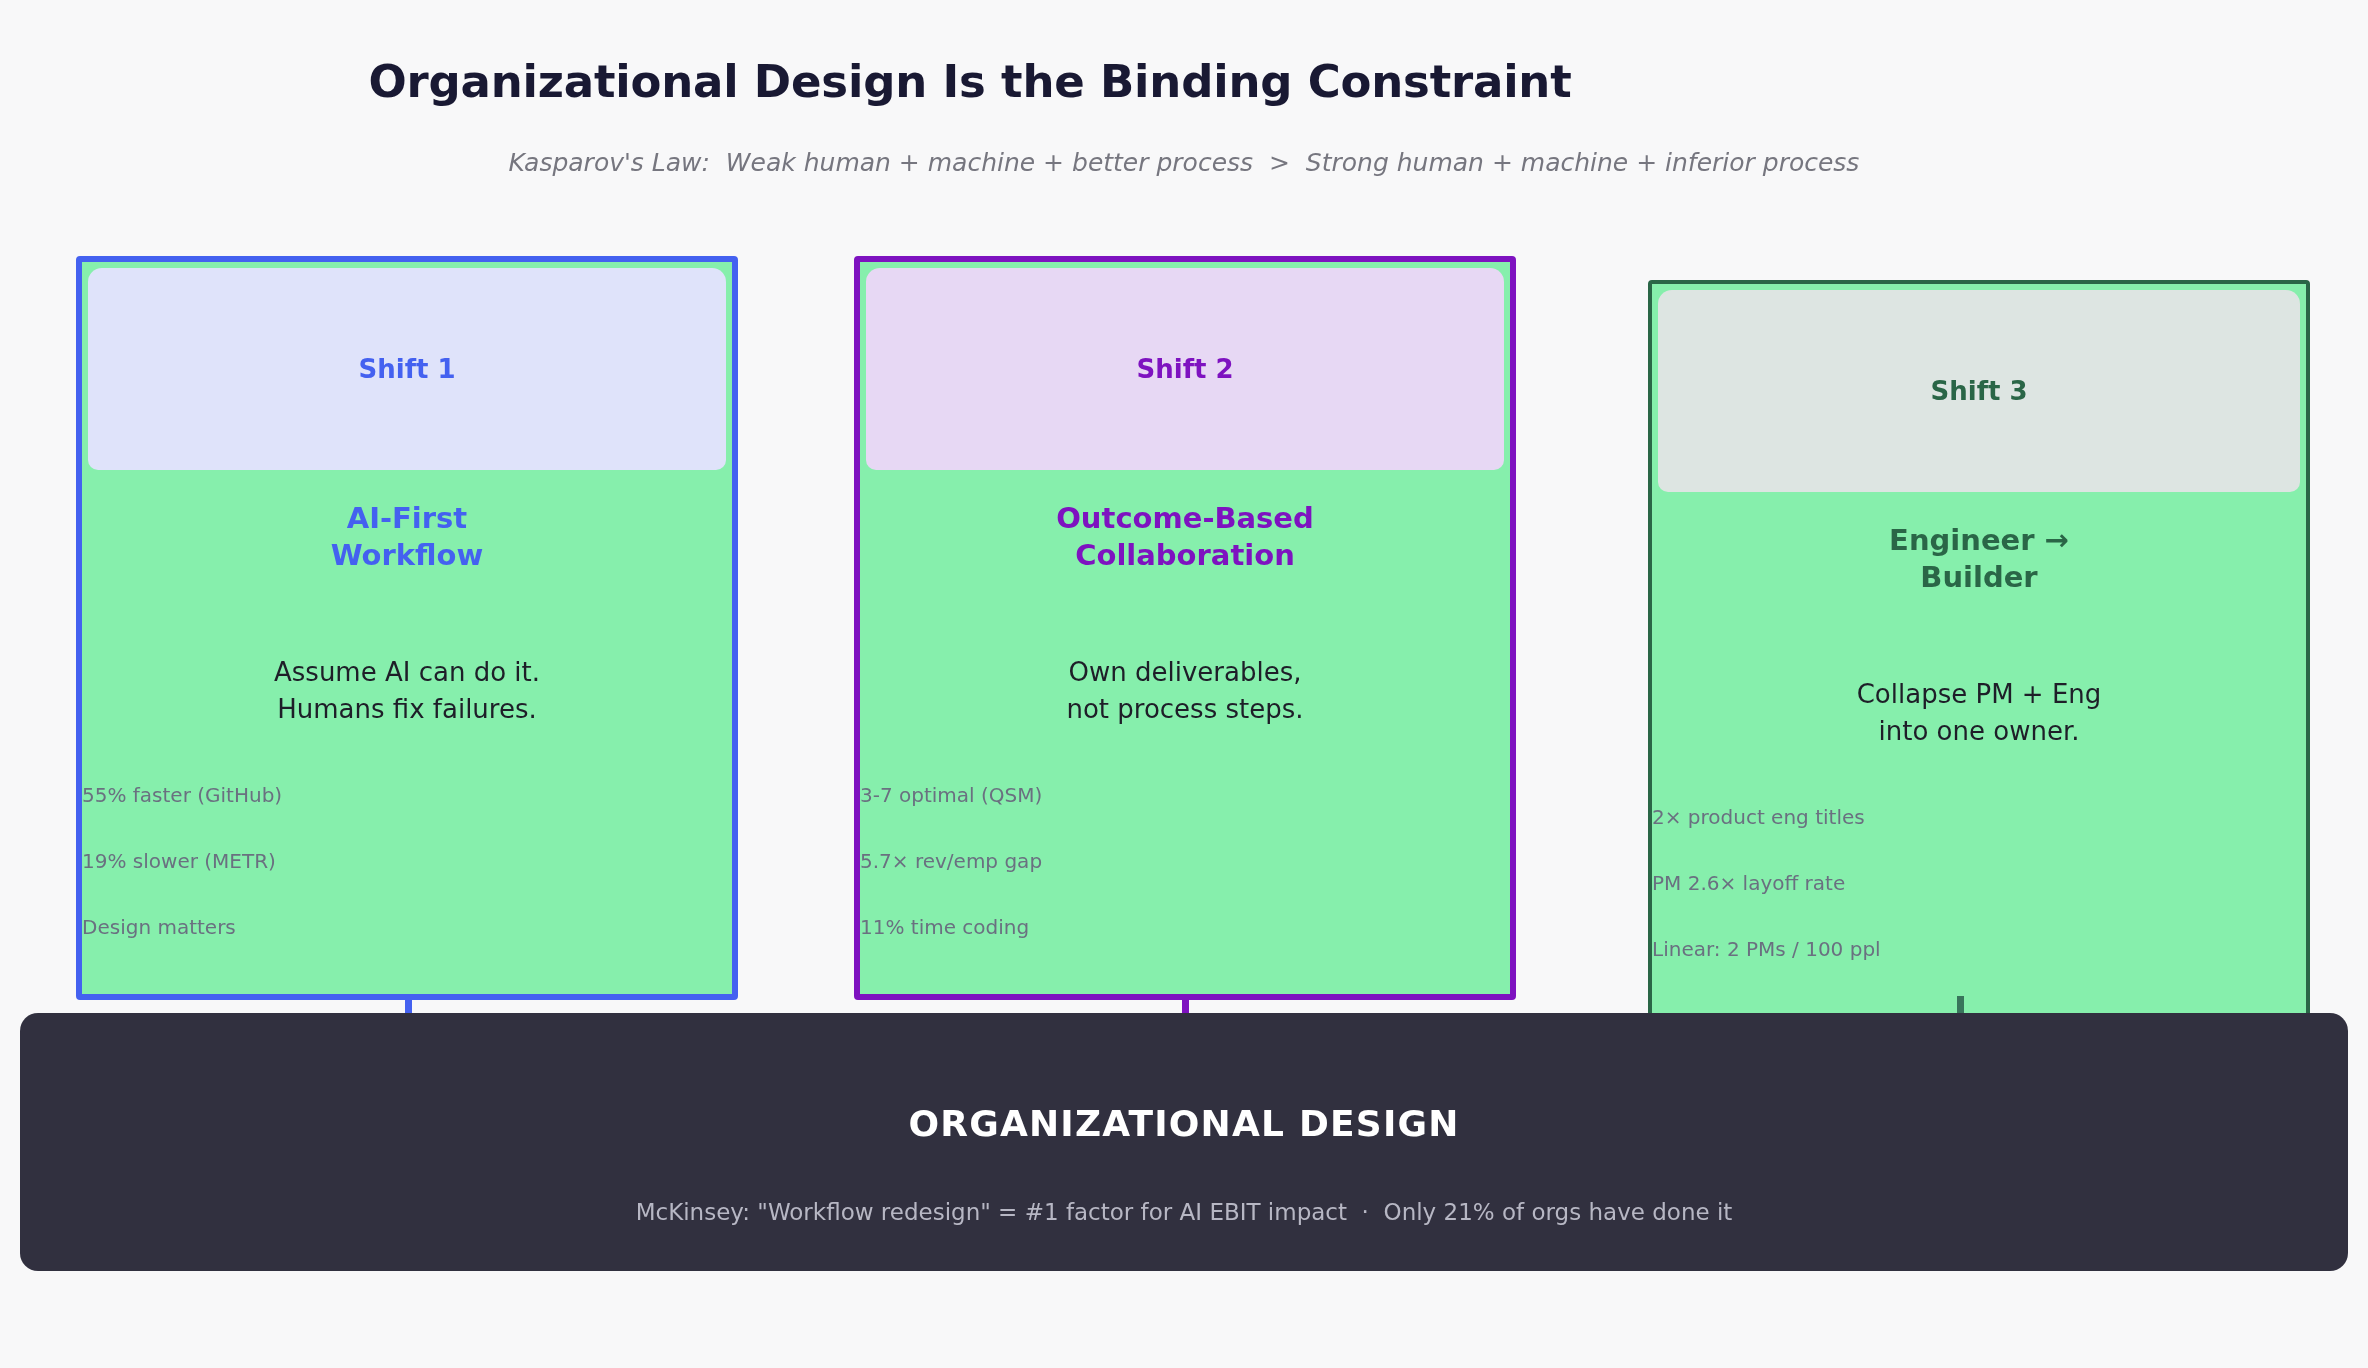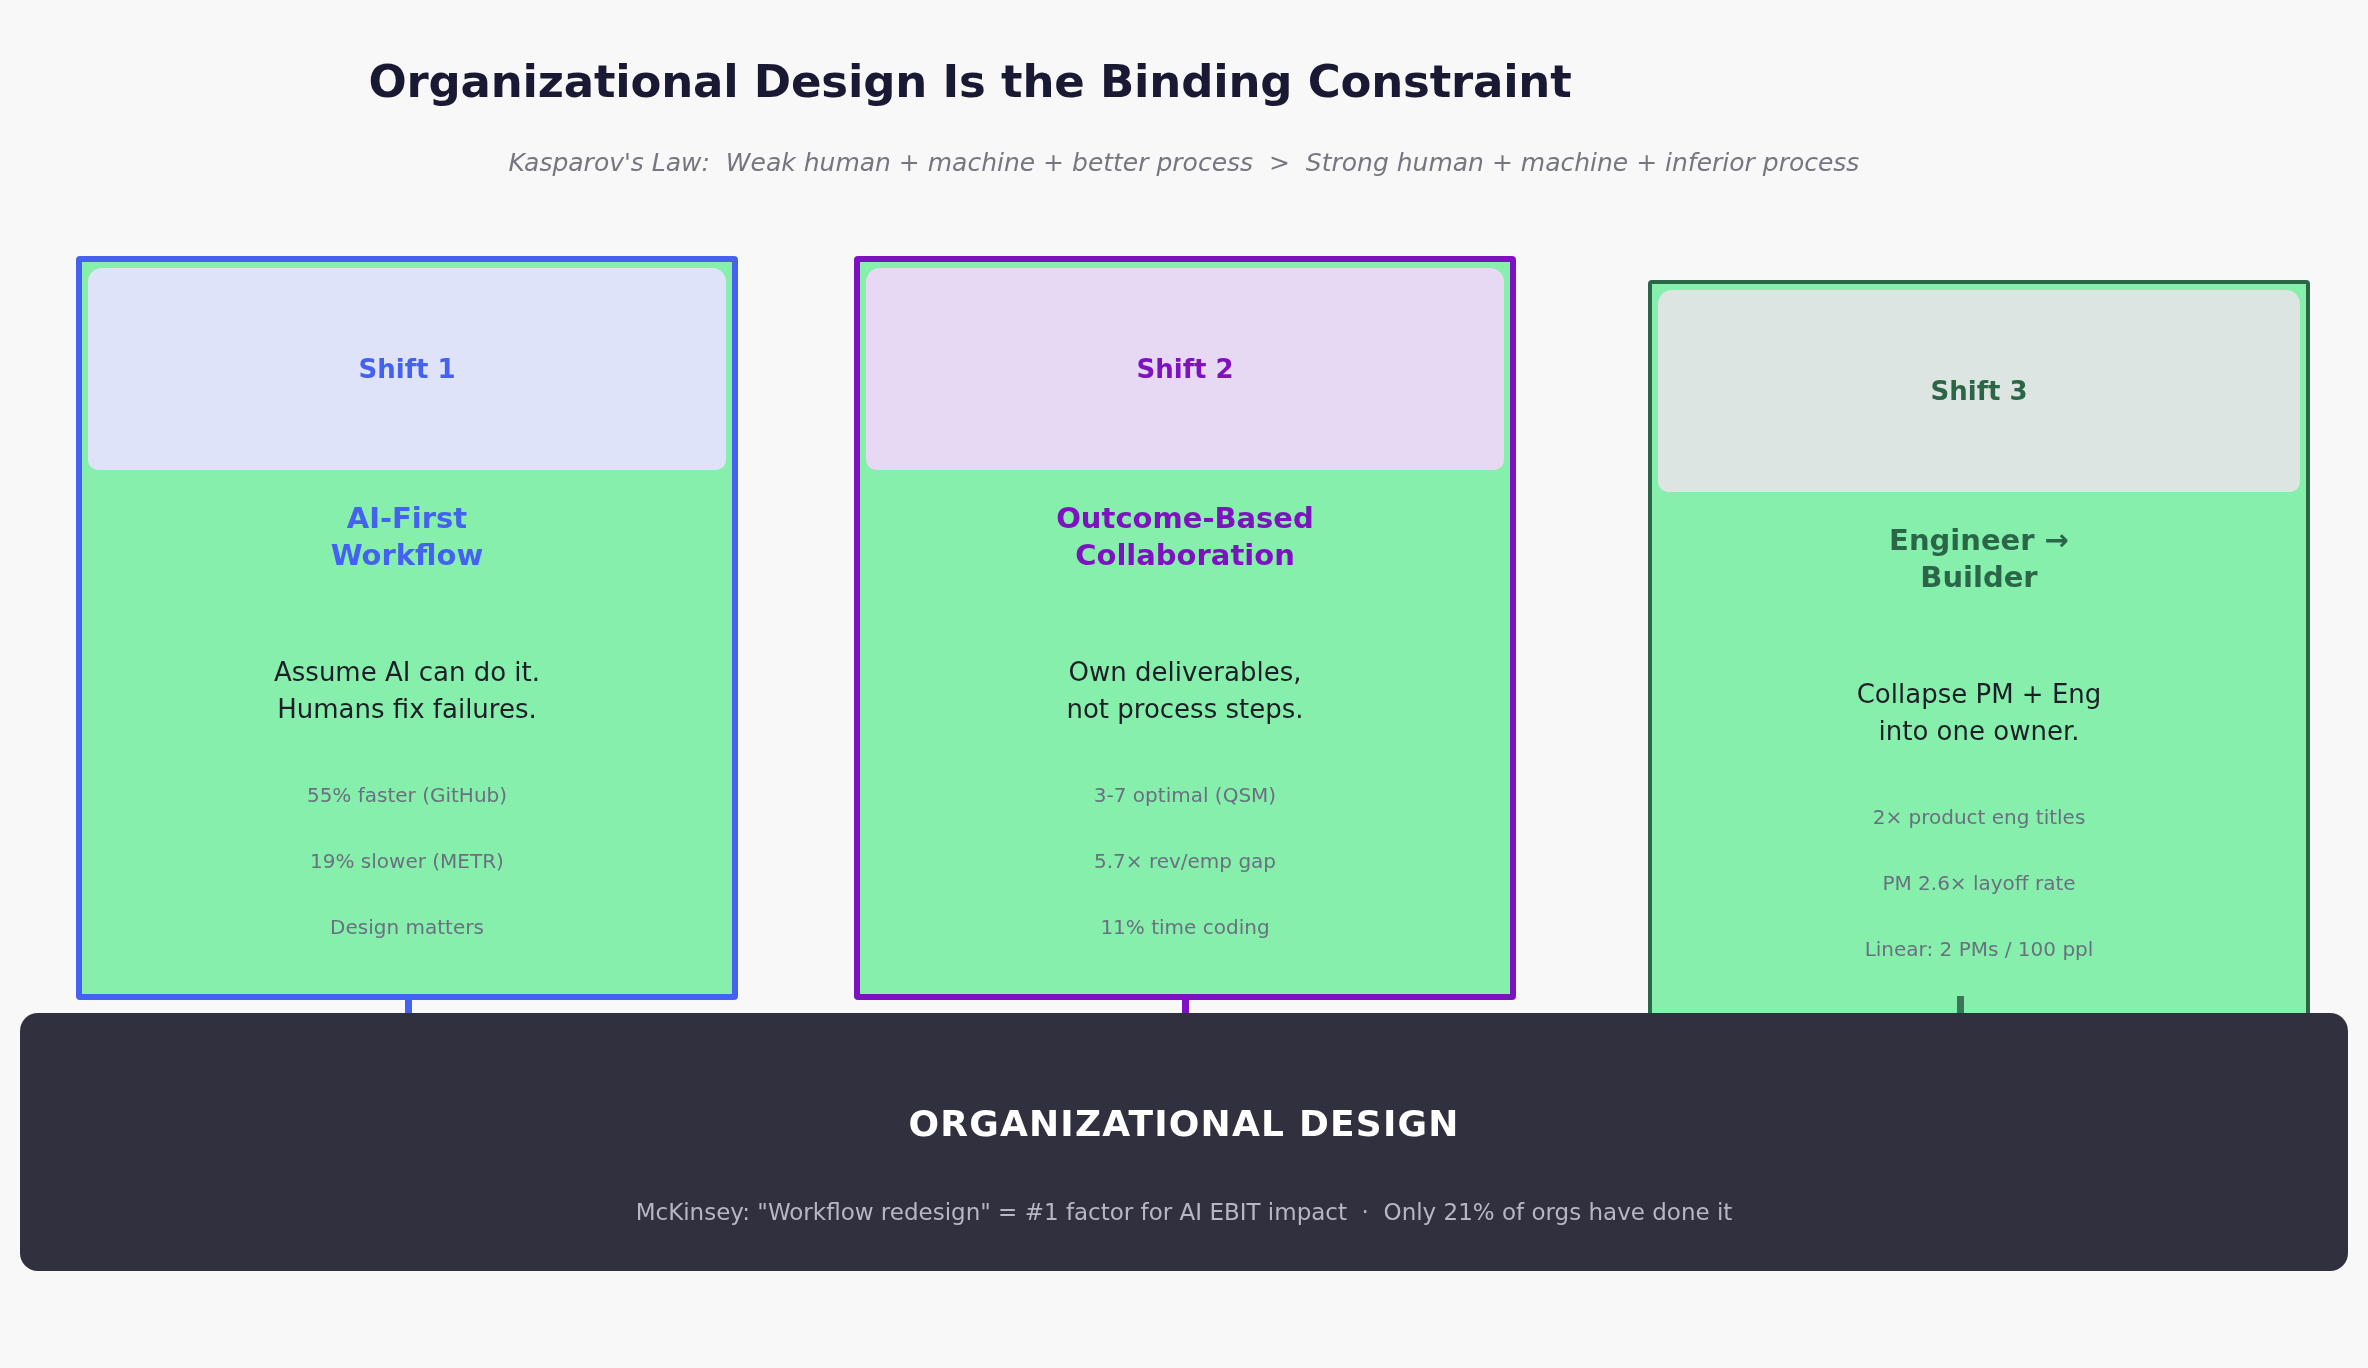--- a/index.html
+++ b/index.html
@@ -107,21 +107,21 @@
     font-size: 26px;
     line-height: 1.42;
     color: #1e1e28;
     white-space: pre-line;
   }
 
   .card-stats {
     position: absolute;
     left: 0; right: 0;
     top: 500px;
-    text-align: center;
+    text-align: left;
   }
   .stat-line {
     font-size: 20px;
     color: #6a7080;
     height: 66px;
     line-height: 66px;
   }
 
   
   .arrow {

